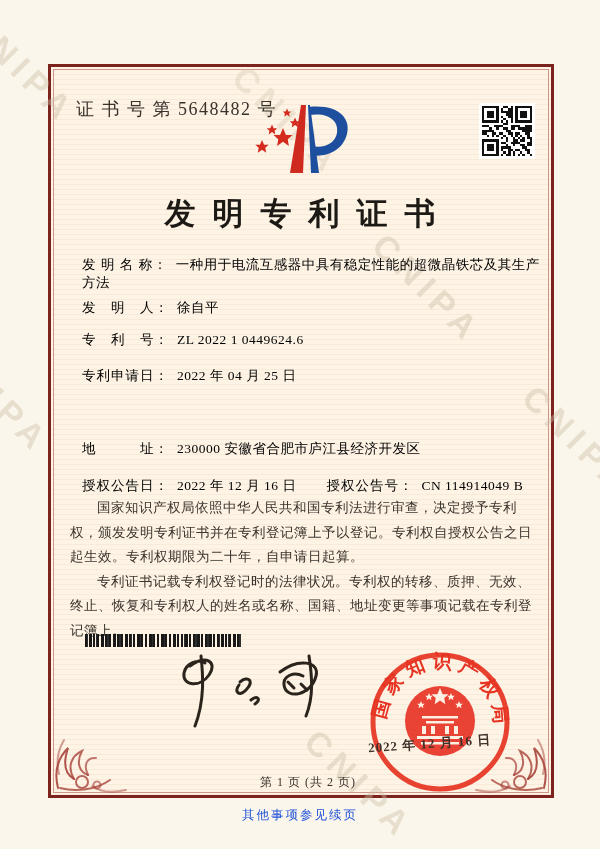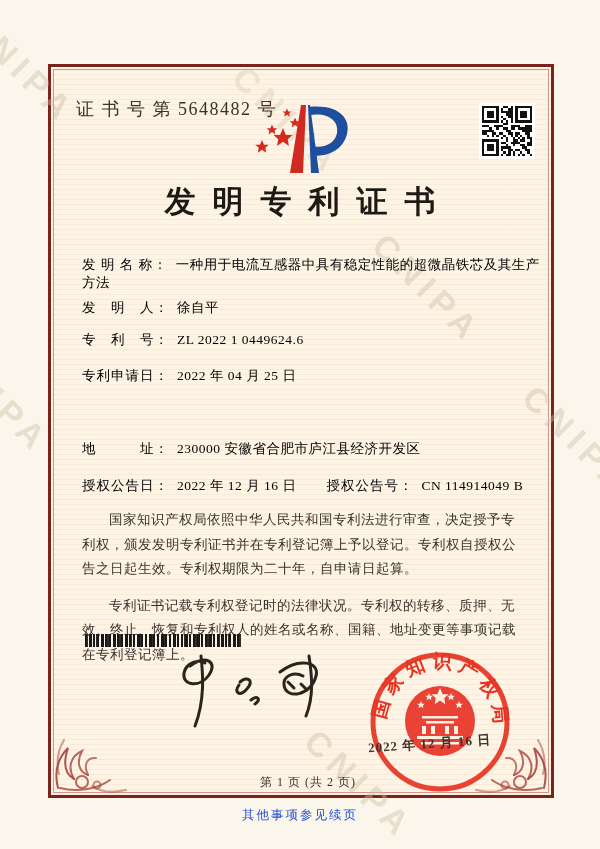--- a/index.html
+++ b/index.html
@@ -42,41 +42,41 @@
   .cert-no{
     position:absolute;left:76px;top:97px;z-index:2;
     font-size:18px;letter-spacing:1.5px;color:#39322a;
   }
   .logo{position:absolute;left:245px;top:99px;width:110px;height:80px;z-index:2;}
   .qr{
     position:absolute;left:479px;top:103px;width:56px;height:56px;
     background:#fff;padding:3px;box-sizing:border-box;z-index:2;
   }
   .title{
-    position:absolute;left:0;right:0;top:181px;z-index:2;
+    position:absolute;left:0;right:0;top:193px;z-index:2;
     text-align:center;font-size:31px;font-weight:bold;color:#1d1a16;
     letter-spacing:17px;text-indent:17px;
   }
   
   .row{
     position:absolute;left:82px;width:460px;z-index:2;
     font-size:13.5px;color:#000000;white-space:nowrap;
   }
   .row .lbl{white-space:pre;letter-spacing:1px;}
   .row .val{margin-left:8px;letter-spacing:.5px;}
   .row .lbl2{margin-left:30px;white-space:pre;letter-spacing:1px;}
   .r0{top:256px;white-space:normal;}
   .r1{top:299px;} .r2{top:331px;} .r3{top:367px;}
   .r4{top:403px;} .r5{top:440px;} .r6{top:477px;}
   
   .body-text{
     position:absolute;left:70px;top:496px;width:464px;z-index:2;
     font-size:13.5px;line-height:24.5px;color:#3a332b;
   }
-  .body-text p{margin:12px;text-indent:2em;letter-spacing:.5px;}
+  .body-text p{margin:0;text-indent:2em;letter-spacing:.5px;}
   
   .barcode{
     position:absolute;left:85px;top:634px;width:156px;height:13px;z-index:2;
     background:
       repeating-linear-gradient(90deg,#181818 0 2px,transparent 2px 4px),
       repeating-linear-gradient(90deg,#181818 0 1px,transparent 1px 6px),
       repeating-linear-gradient(90deg,#2e2e2e 0 3px,transparent 3px 11px);
   }
   
   .signer{

